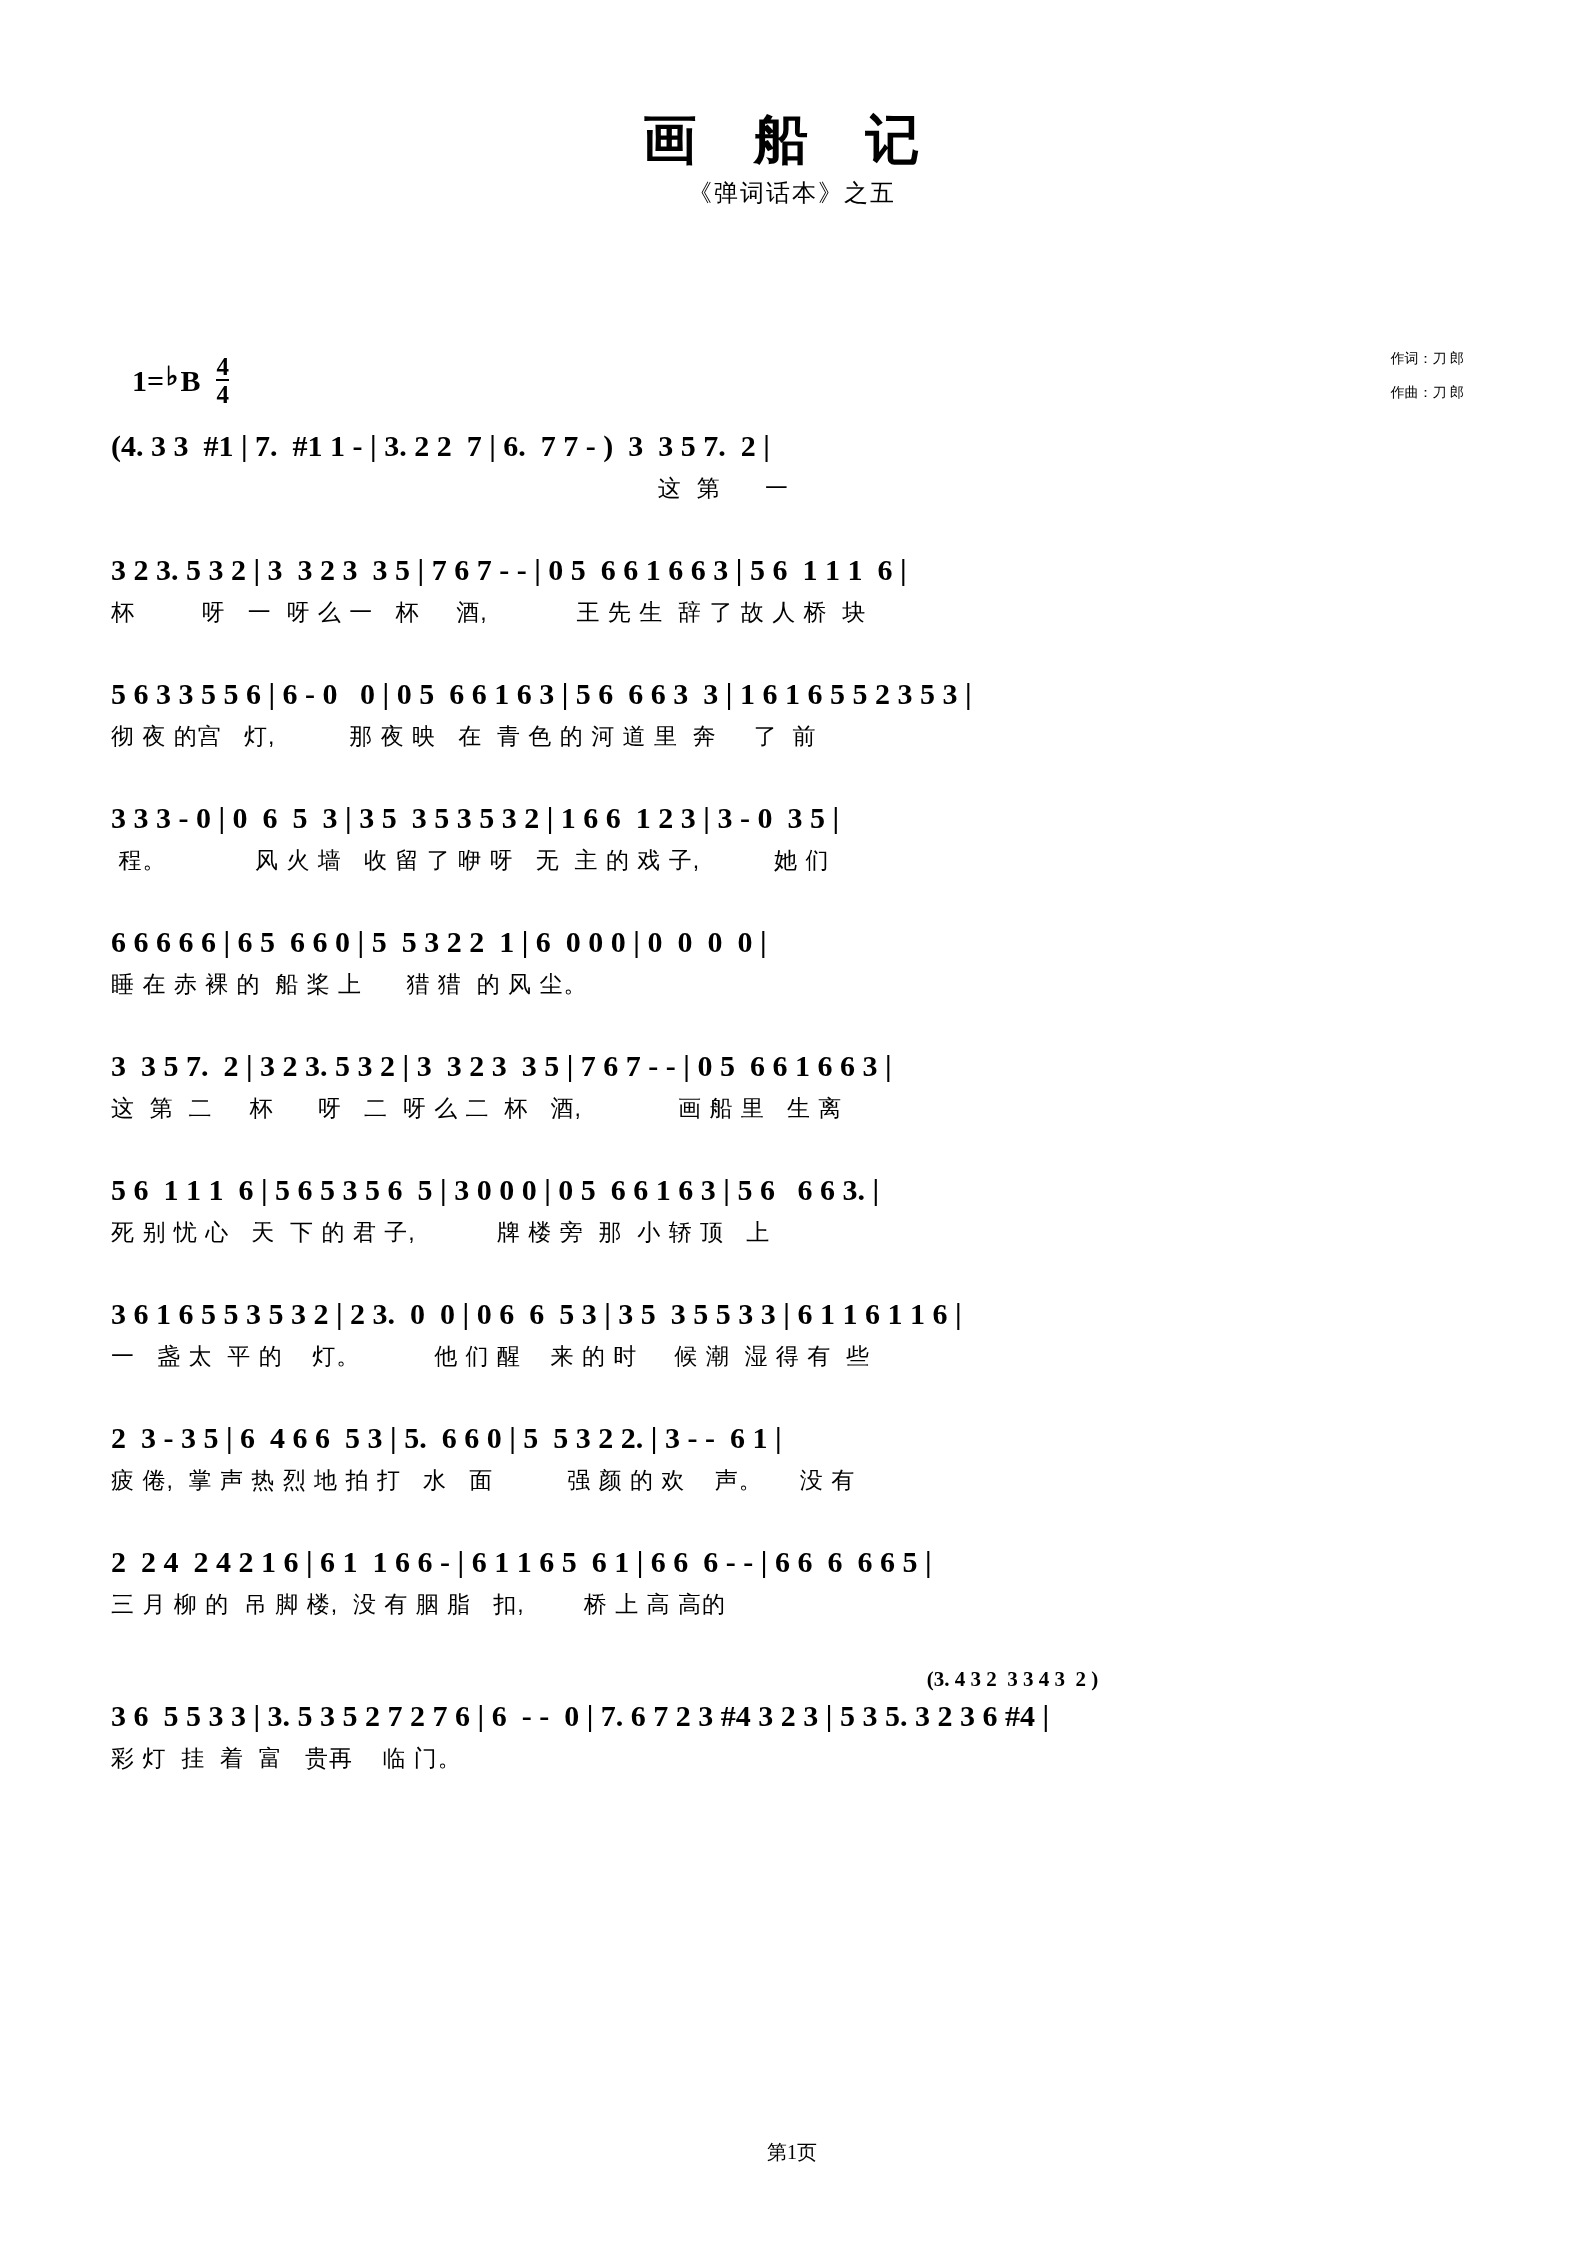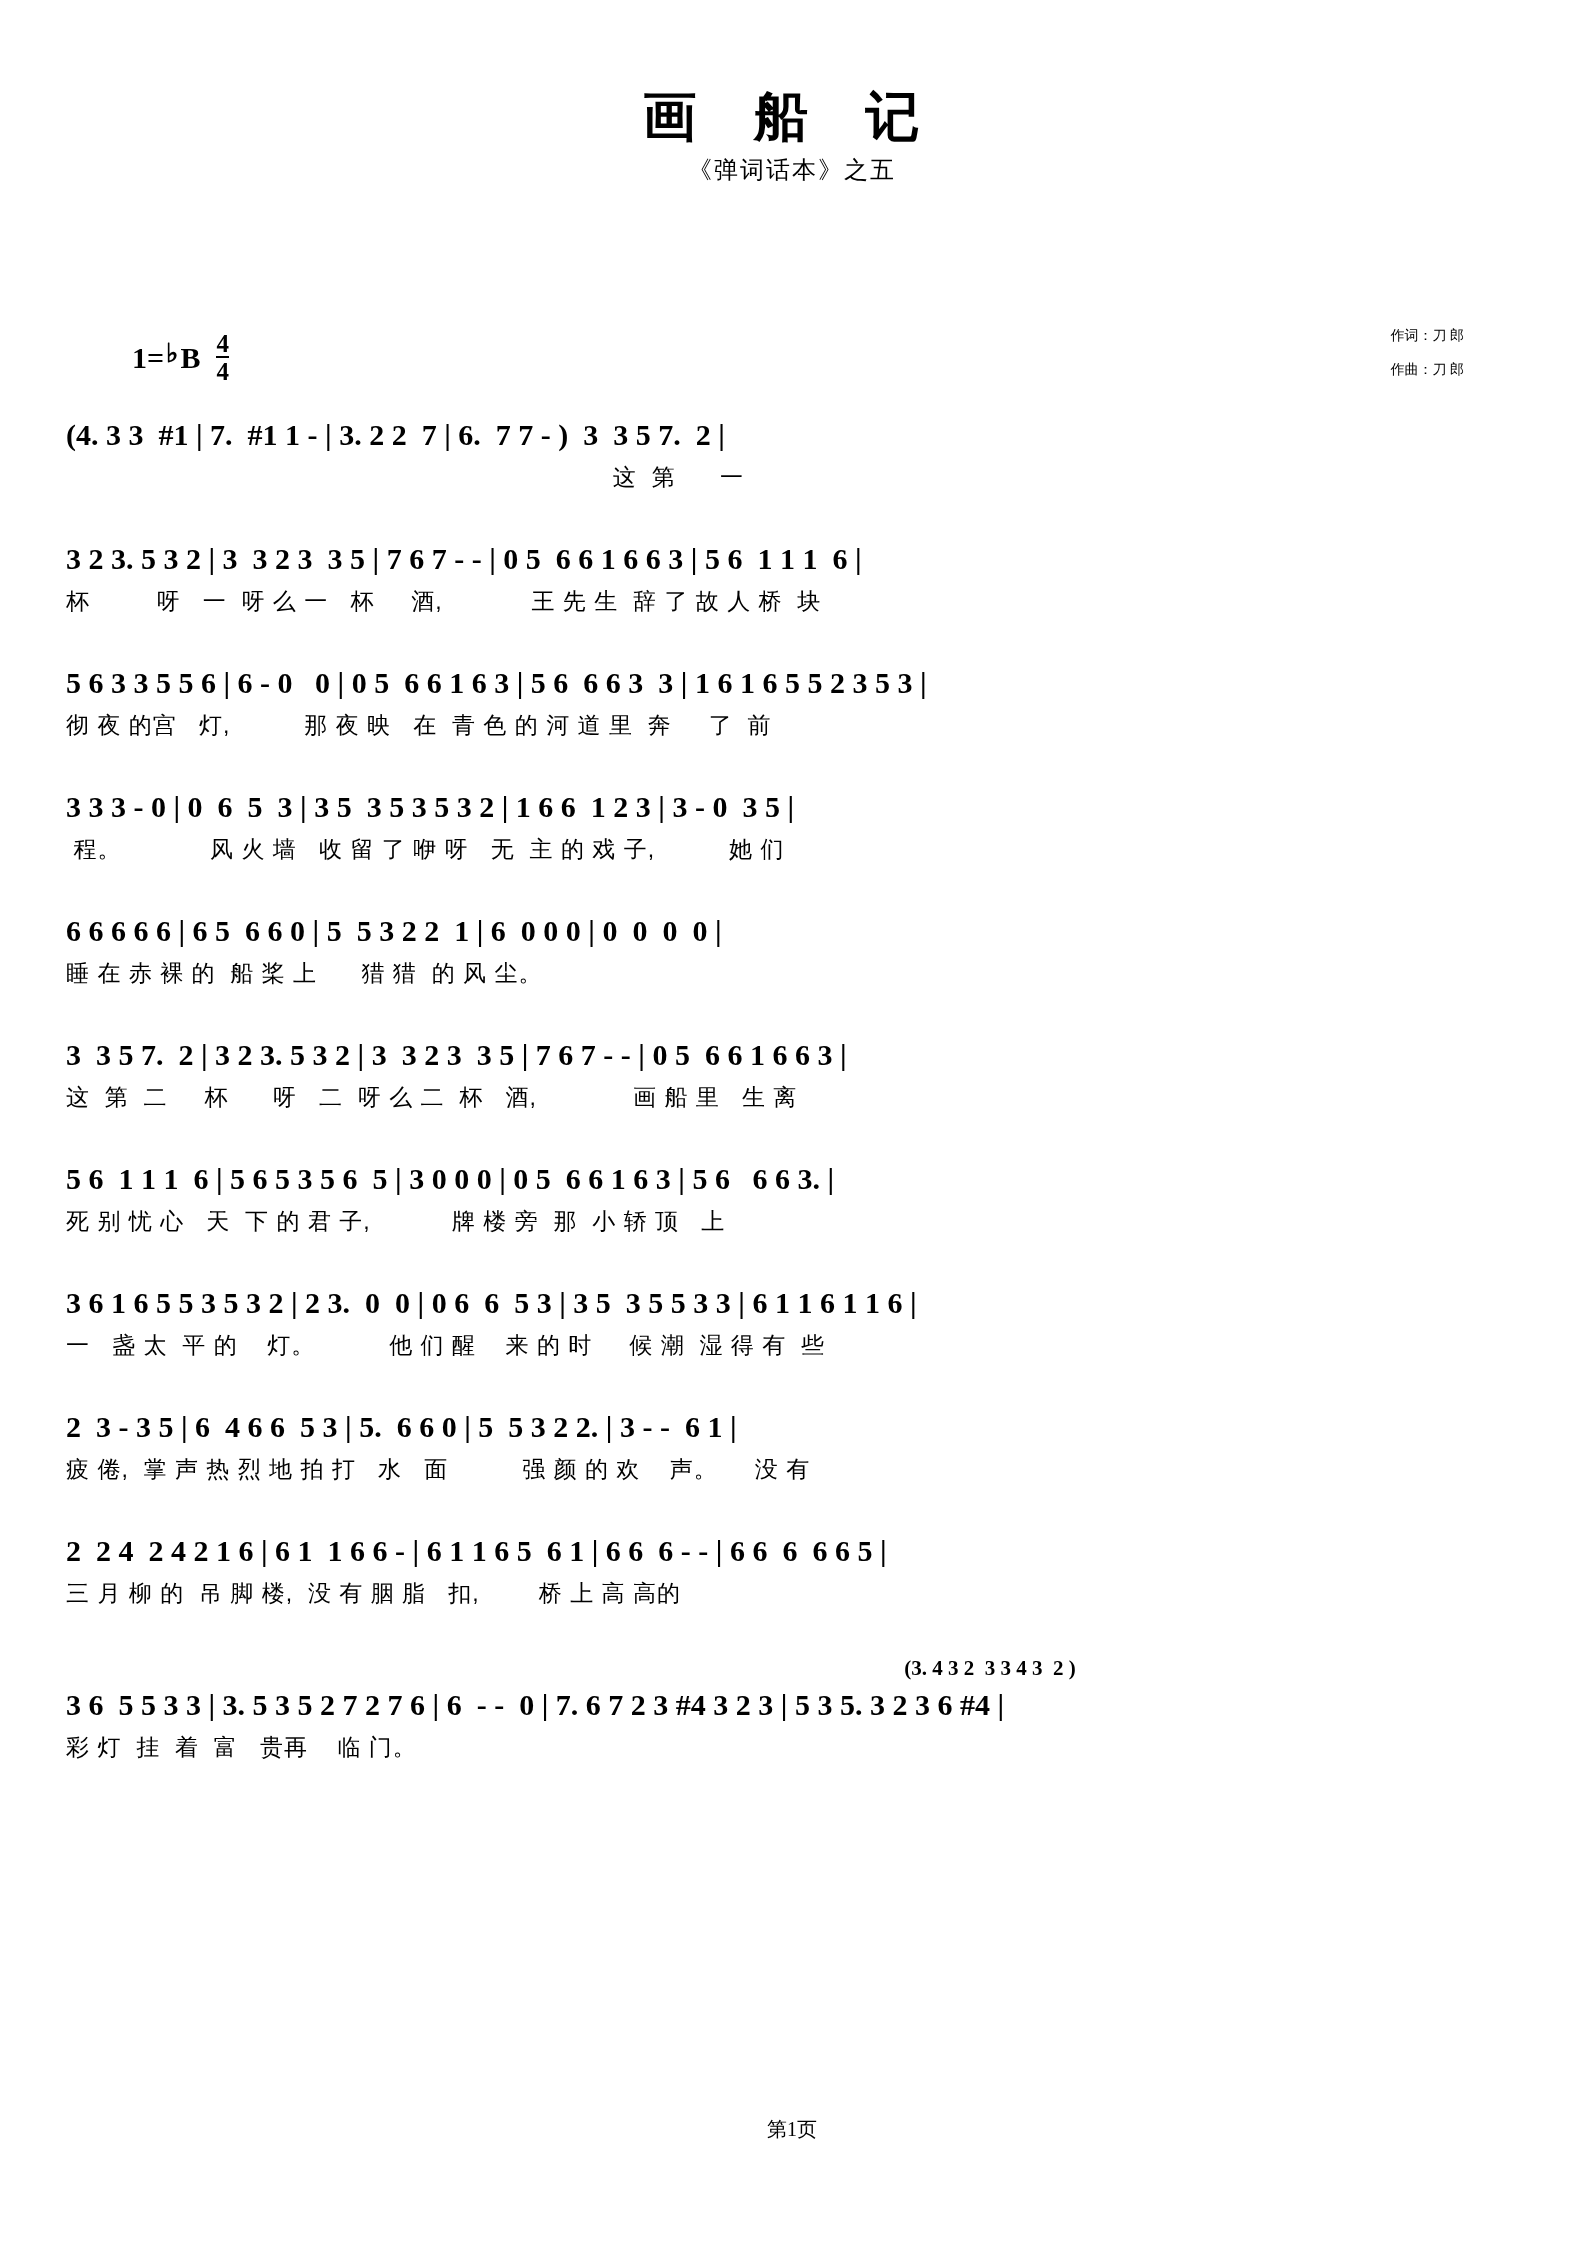--- a/index.html
+++ b/index.html
@@ -20,21 +20,21 @@
     width: 1584px;
     height: 2242px;
     box-sizing: border-box;
   }
   
   .title {
     text-align: center;
     font-size: 54px;
     font-weight: bold;
     letter-spacing: 22px;
-    margin-top: 81px;
+    margin-top: 104px;
     font-family: "Liberation Serif", serif;
   }
   .subtitle {
     text-align: center;
     font-size: 24px;
     letter-spacing: 2px;
   }
   .credits {
     position: absolute;
     right: 120px;
@@ -69,22 +69,22 @@
 
   
   .systems {
     position: absolute;
     left: 0;
     top: 318px;
     width: 1584px;
   }
   .system {
     position: relative;
-    margin: 16px 0 44px 0;
-    padding: 0 130px 0 66px;
+    margin: 4px 0 44px 0;
+    padding: 0 130px 0 111px;
   }
   .notes {
     font-size: 30px;
     font-weight: bold;
     letter-spacing: 0px;
     white-space: pre;
     font-family: "Liberation Serif", serif;
     line-height: 40px;
     height: 46px;
   }

